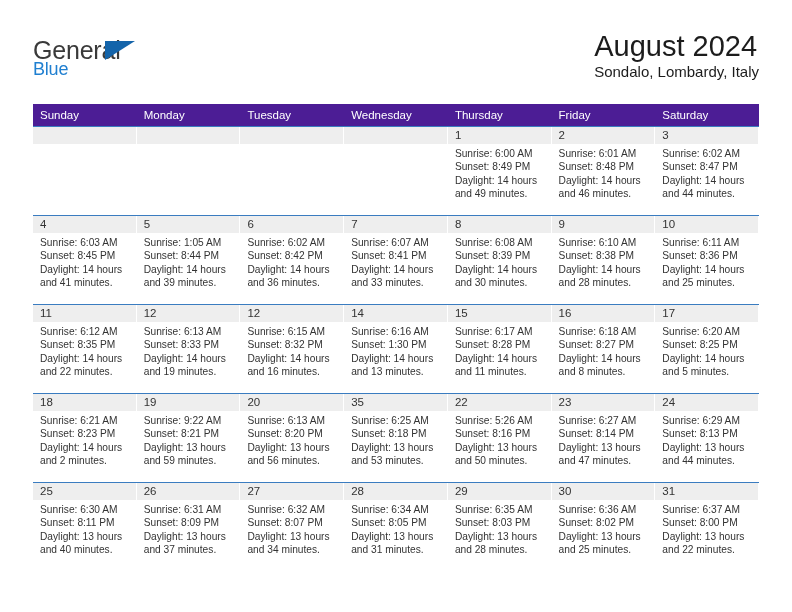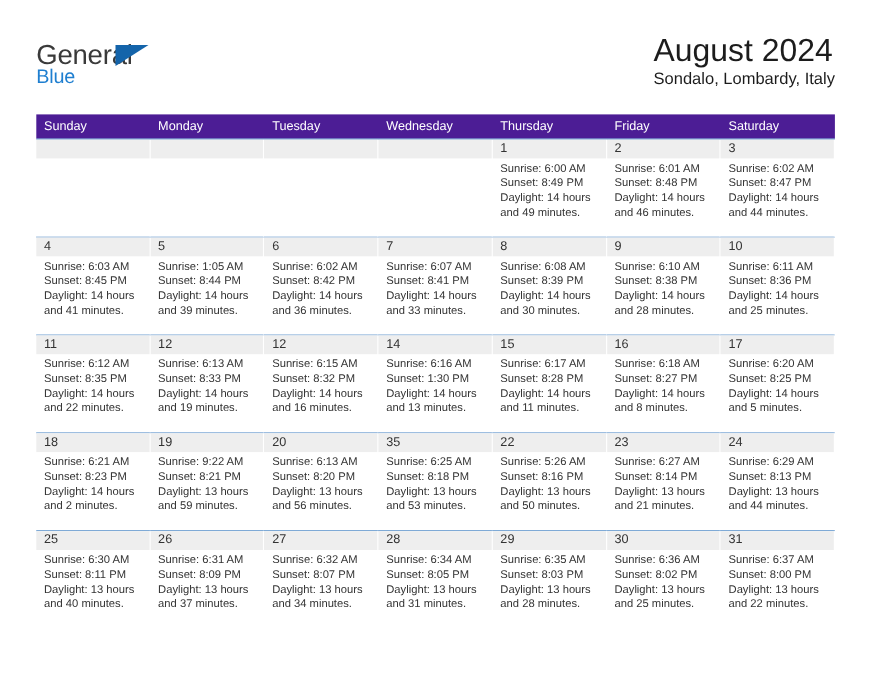--- a/index.html
+++ b/index.html
@@ -360,21 +360,21 @@
               <div>Daylight: 13 hours</div>
               <div>and 50 minutes.</div>
             </div>
           </div>
           <div class="day">
             <div class="day-num-band">23</div>
             <div class="day-body">
               <div>Sunrise: 6:27 AM</div>
               <div>Sunset: 8:14 PM</div>
               <div>Daylight: 13 hours</div>
-              <div>and 21 minutes.</div>
+              <div>and 47 minutes.</div>
             </div>
           </div>
           <div class="day">
             <div class="day-num-band">24</div>
             <div class="day-body">
               <div>Sunrise: 6:29 AM</div>
               <div>Sunset: 8:13 PM</div>
               <div>Daylight: 13 hours</div>
               <div>and 44 minutes.</div>
             </div>

